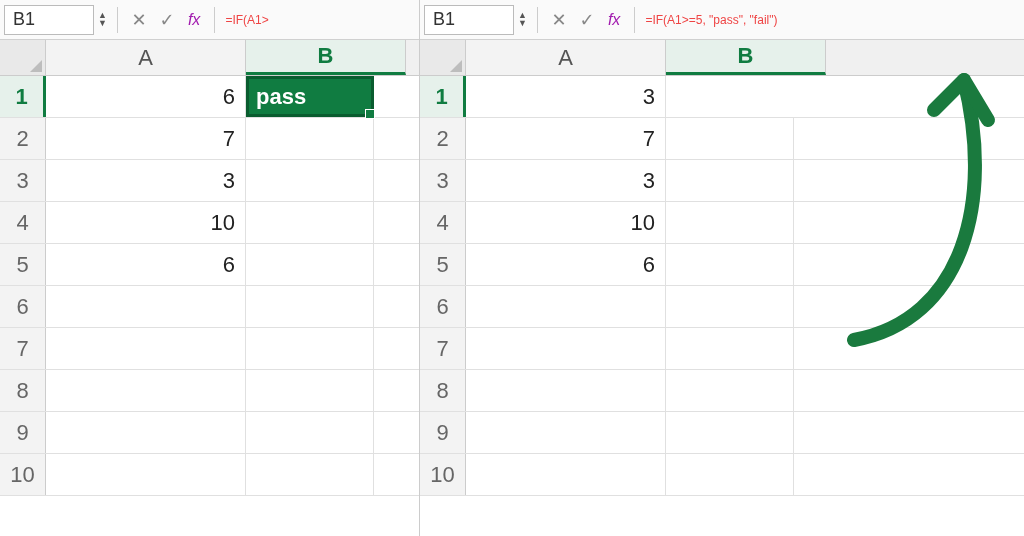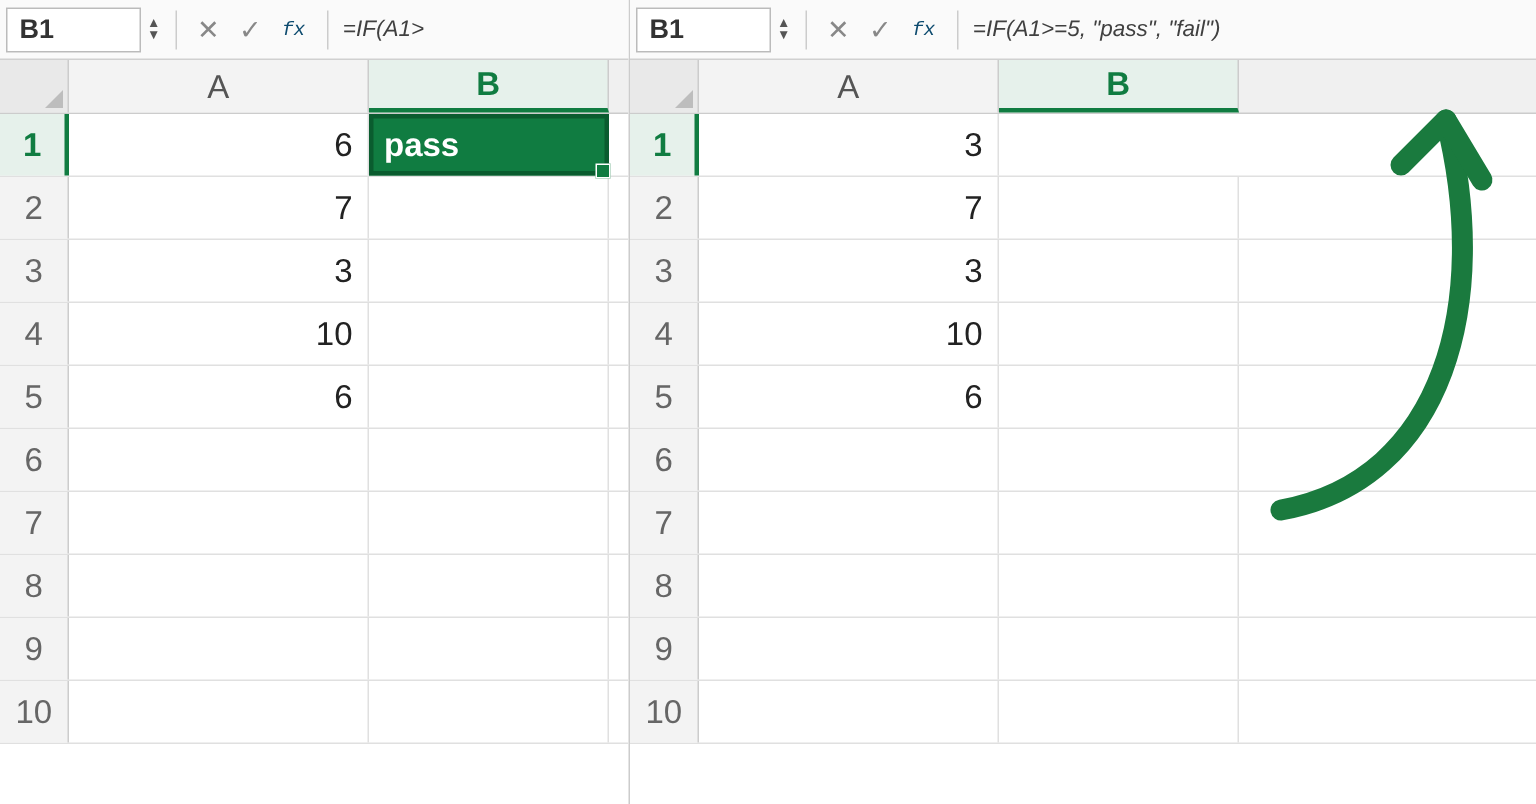--- a/index.html
+++ b/index.html
@@ -39,21 +39,20 @@
   .namebox {
     width: 90px;
     height: 30px;
     border: 1px solid #bbb;
     background: #fff;
     display: flex;
     align-items: center;
     padding: 0 8px;
     font-size: 18px;
     color: #333;
-    font-weight: bold;
   }
   .spinner {
     display: flex;
     flex-direction: column;
     gap: 1px;
     margin-left: -2px;
   }
   .spinner span {
     font-size: 9px;
     line-height: 7px;
@@ -69,32 +68,31 @@
   .fbar-icon {
     width: 22px;
     display: flex;
     justify-content: center;
     color: #888;
     font-size: 18px;
     cursor: pointer;
   }
   .fx {
     font-style: italic;
-    font-family: Liberation Mono, monospace;
-    color: #0c4a6e;
-    font-size: 13px;
+    font-family: Liberation Sans, sans-serif;
+    color: #a21caf;
+    font-size: 16px;
     margin: 0 4px;
   }
   .formula {
     flex: 1;
-    font-size: 15px;
-    color: #404040;
+    font-size: 12px;
+    color: #ef4444;
     white-space: nowrap;
     overflow: hidden;
-    font-style: italic;
   }
 
   
   .grid {
     flex: 1;
     overflow: hidden;
   }
   .hdr-row {
     display: flex;
     height: 36px;
@@ -160,21 +158,21 @@
     border-right: 1px solid #e0e0e0;
     display: flex;
     align-items: center;
     justify-content: flex-end;
     padding: 0 10px;
     font-size: 22px;
     color: #222;
     cursor: cell;
   }
   .cell.A { width: 200px; }
-  .cell.B { width: 160px; justify-content: flex-start; }
+  .cell.B { width: 128px; justify-content: flex-start; }
 
   .cell.active {
     background: #107c41;
     color: #fff;
     font-weight: 700;
     outline: 3px solid #0a5c2f;
     outline-offset: -3px;
     position: relative;
   }
   .cell.active::after {

